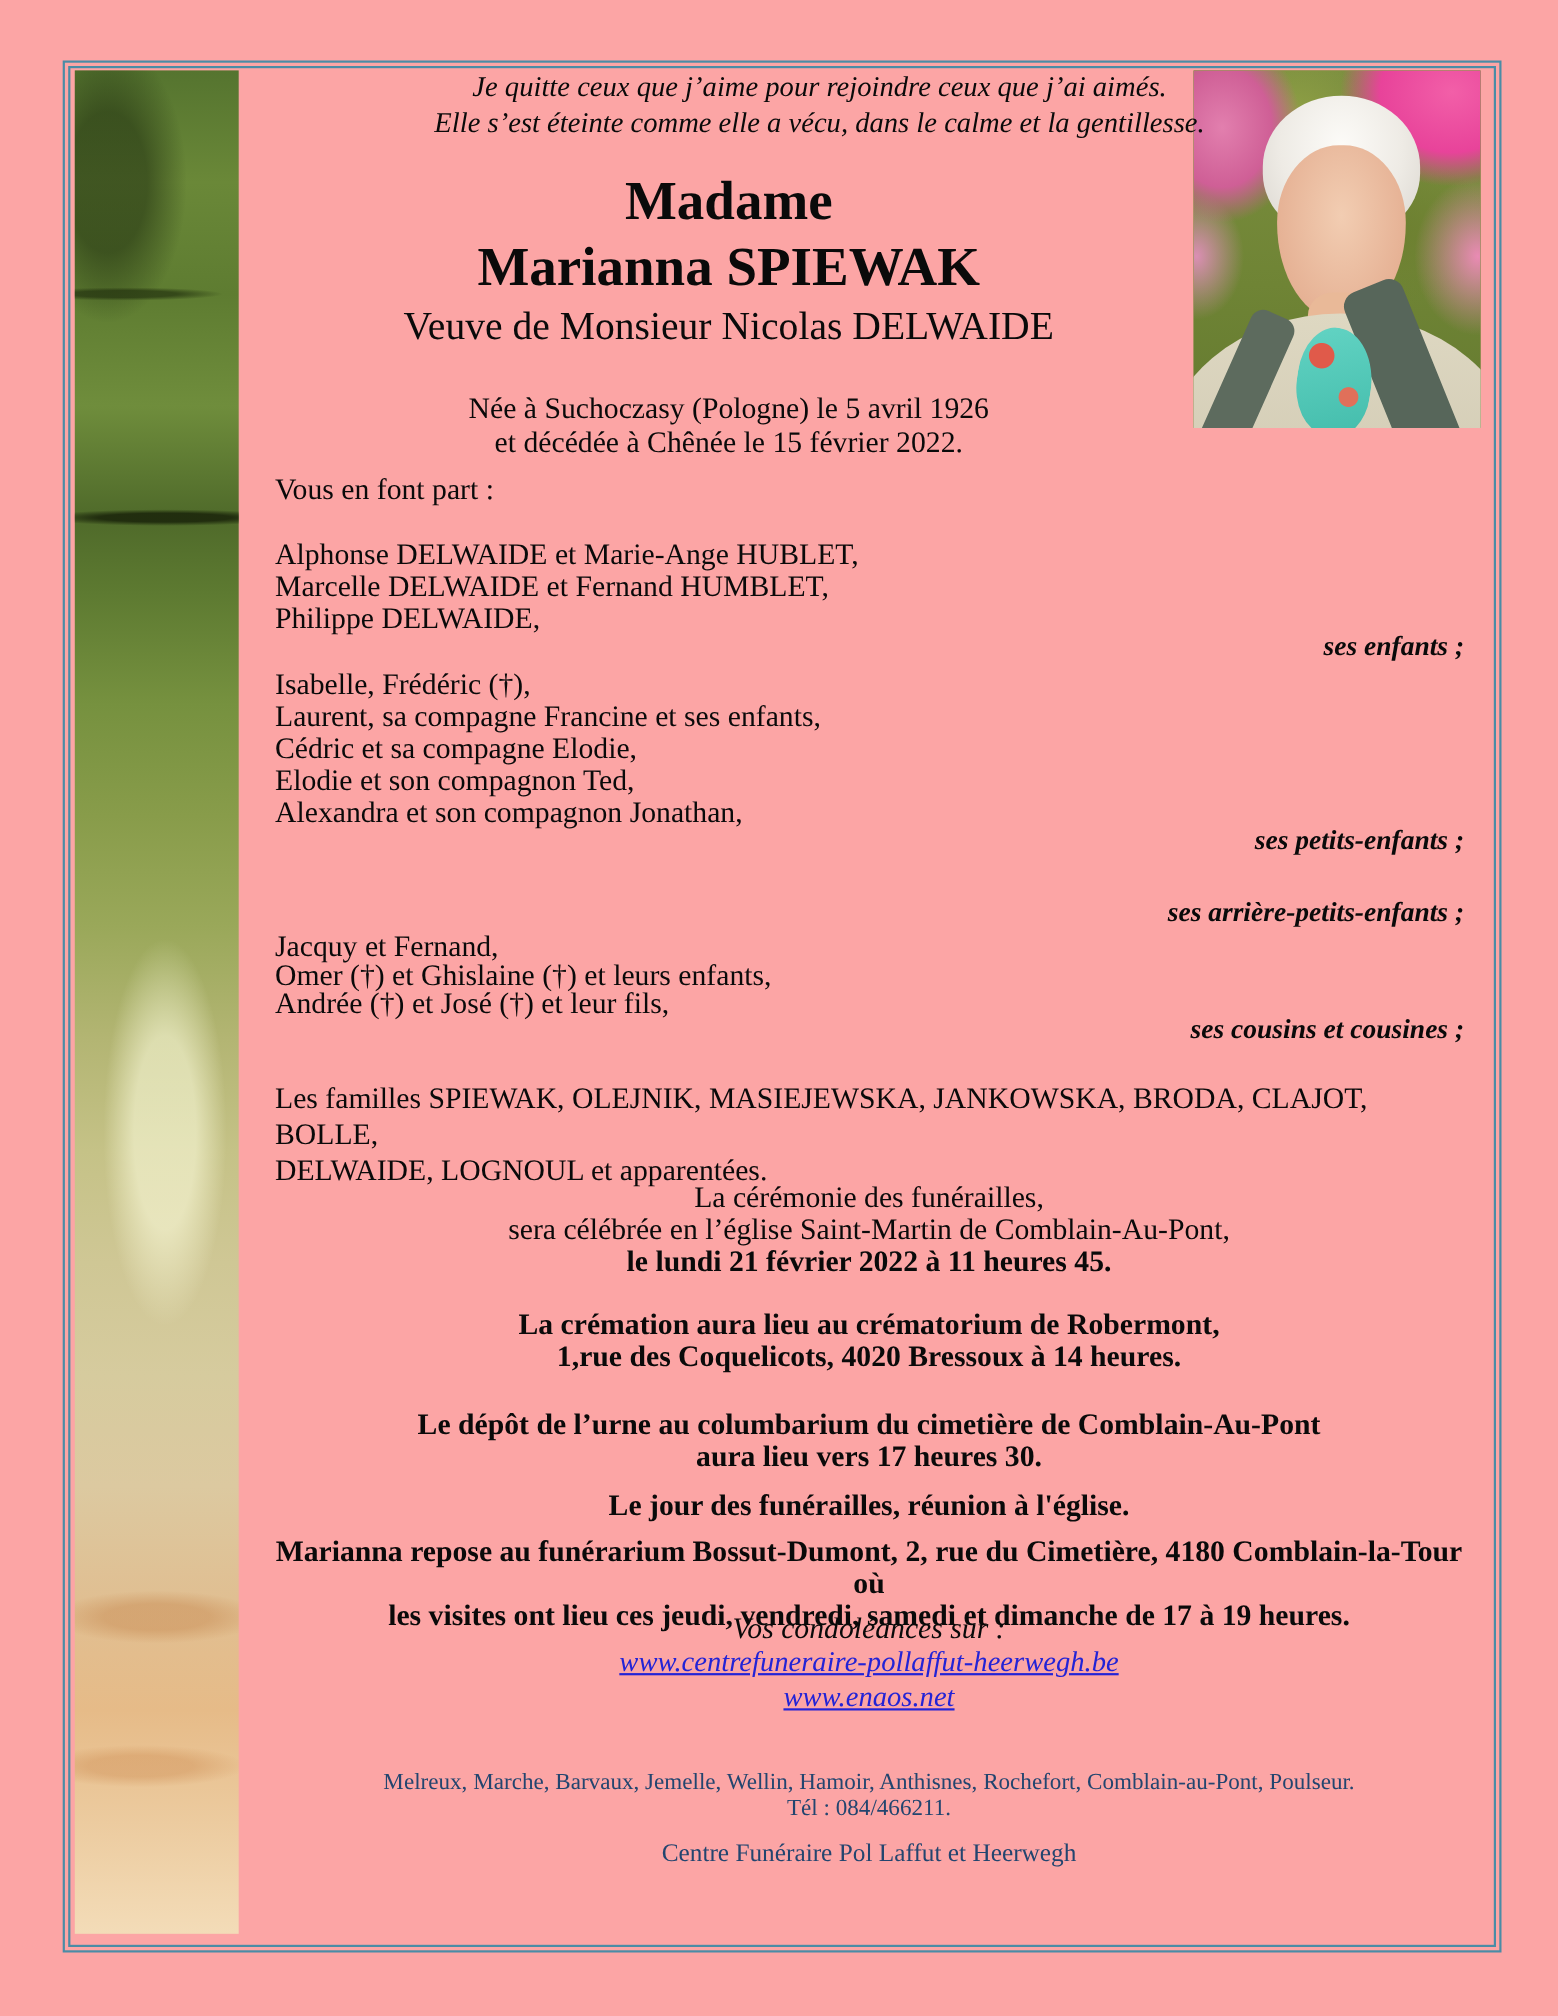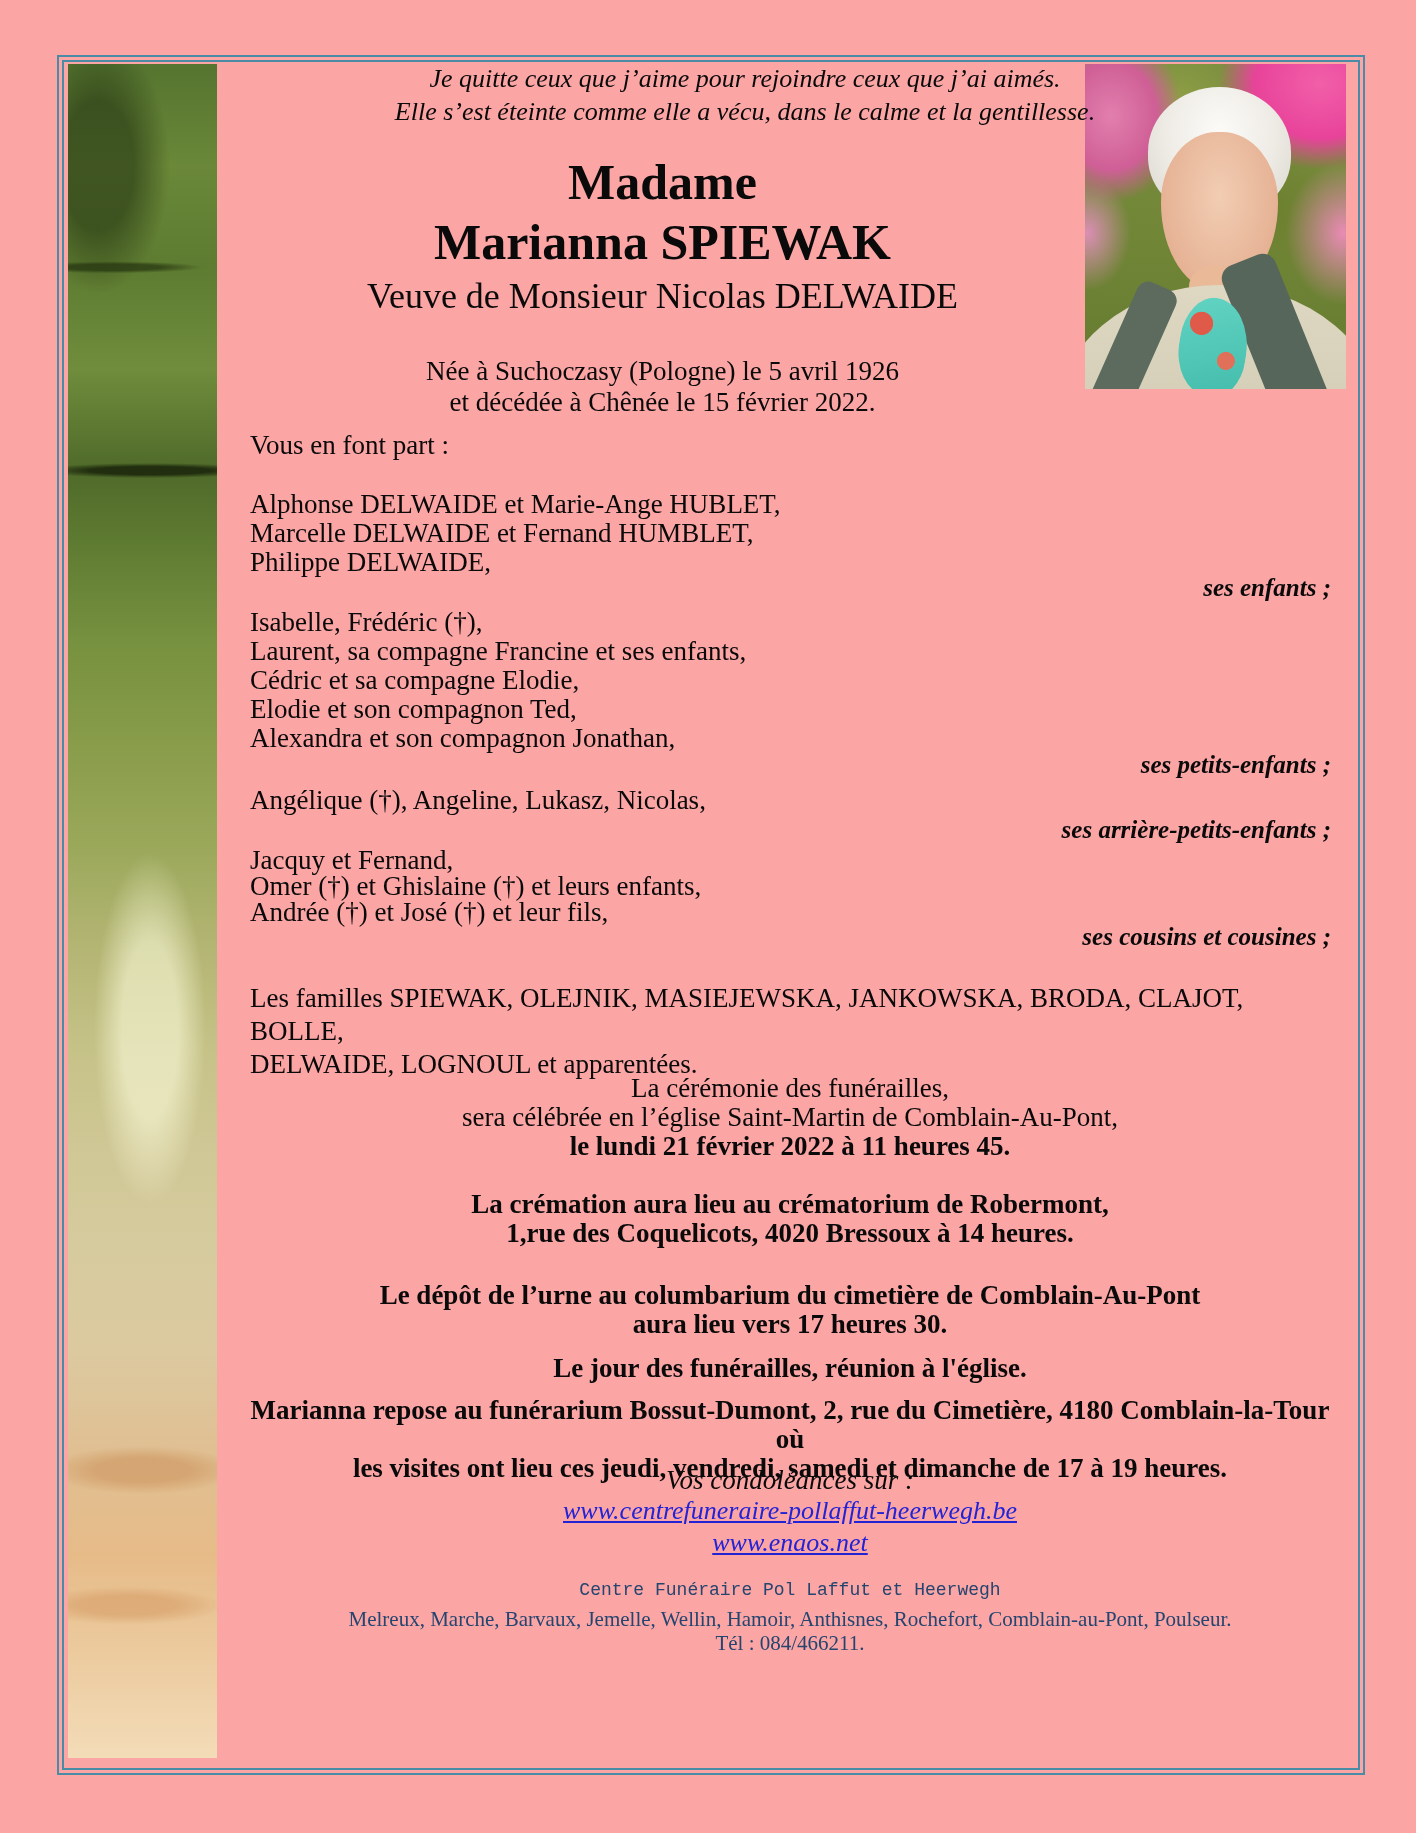--- a/index.html
+++ b/index.html
@@ -68,21 +68,21 @@
   .lbl{left:250px;width:1081px;font-size:25px;font-weight:bold;font-style:italic;text-align:right;}
   .lbl1{top:574px;} .lbl2{top:751px;} .lbl3{top:816px;} .lbl4{top:923px;}
   .families{left:250px;top:982px;width:1092px;font-size:27px;line-height:33px;}
   .cblock{left:240px;width:1100px;text-align:center;font-size:27px;line-height:29px;}
   .cer{top:1074px;} .crem{top:1190px;} .urn{top:1281px;} .meet{top:1354px;} .rep{top:1396px;}
   .condo{top:1466px;font-style:italic;}
   .linkline{left:240px;width:1100px;text-align:center;font-size:26px;font-style:italic;}
   .link1{top:1496px;} .link2{top:1528px;}
   .linkline a{color:#2323d6;text-decoration:underline;}
   .footer{left:240px;width:1100px;text-align:center;color:#23456f;}
-  .f1{top:1580px;font-size:18px;font-family:Liberation Mono, monospace;}
+  .f1{top:1672px;font-size:23px;}
   .f2{top:1607px;font-size:21px;}
   .f3{top:1631px;font-size:21px;}
 </style>
 </head>
 <body>
 
 <div class="page">
 
   <div class="abs border-frame"></div>
 
@@ -126,23 +126,20 @@
 
   <div class="abs grp grp2">
     <div>Isabelle, Frédéric (†),</div>
     <div>Laurent, sa compagne Francine et ses enfants,</div>
     <div>Cédric et sa compagne Elodie,</div>
     <div>Elodie et son compagnon Ted,</div>
     <div>Alexandra et son compagnon Jonathan,</div>
   </div>
   <div class="abs lbl lbl2">ses petits-enfants ;</div>
 
-  <div class="abs grp grp3">
-    <div>Angélique (†), Angeline, Lukasz, Nicolas,</div>
-  </div>
   <div class="abs lbl lbl3">ses arrière-petits-enfants ;</div>
 
   <div class="abs grp grp4">
     <div>Jacquy et Fernand,</div>
     <div>Omer (†) et Ghislaine (†) et leurs enfants,</div>
     <div>Andrée (†) et José (†) et leur fils,</div>
   </div>
   <div class="abs lbl lbl4">ses cousins et cousines ;</div>
 
   <div class="abs families">

